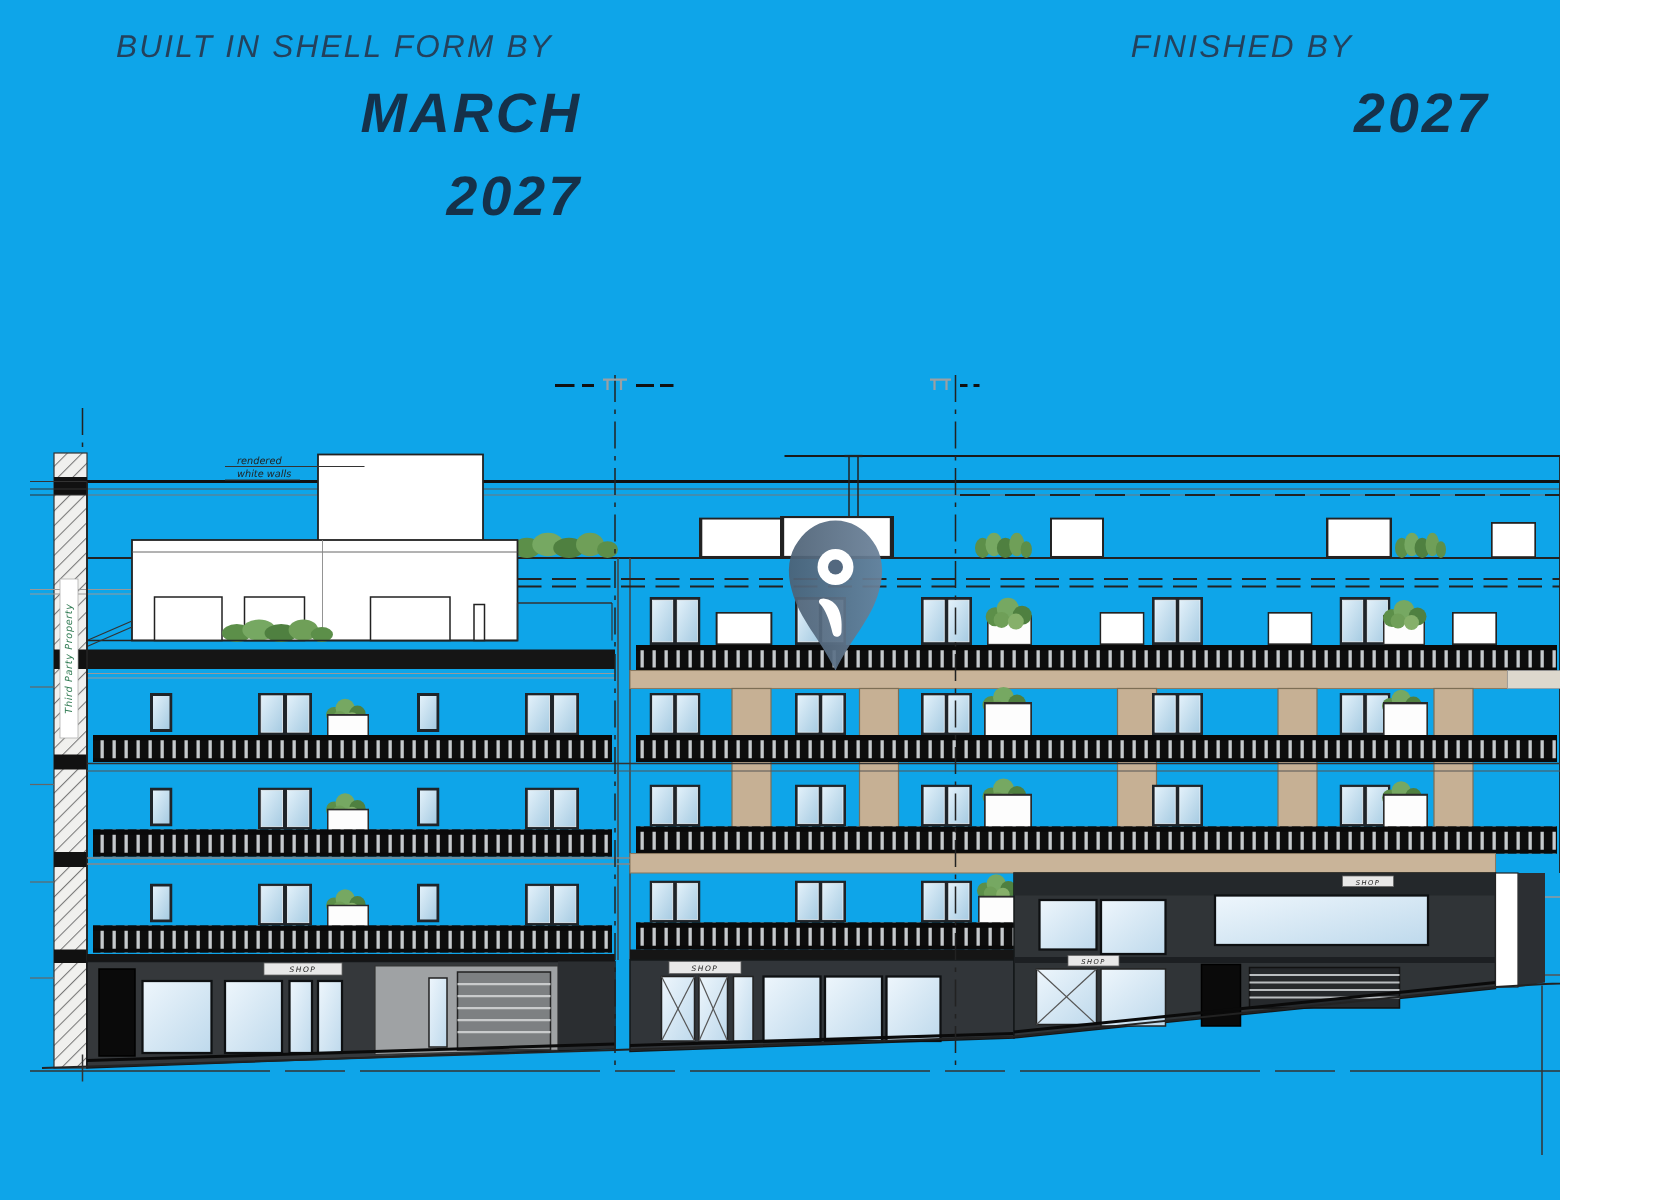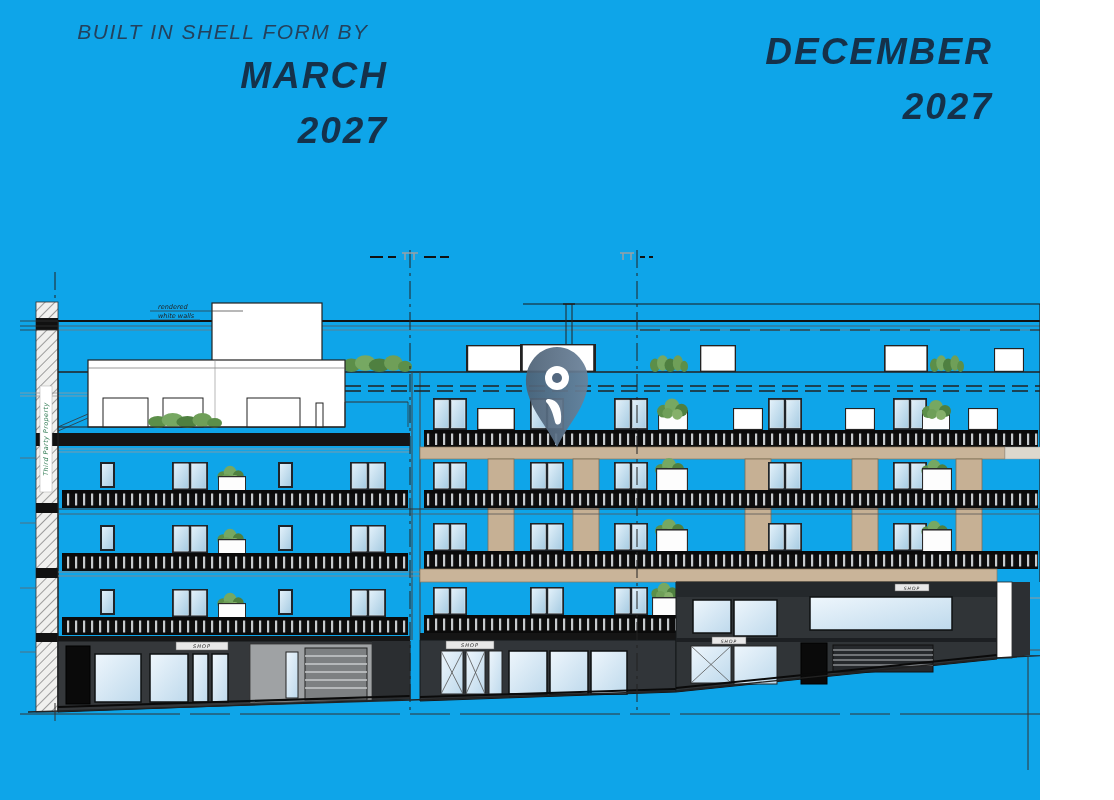--- a/index.html
+++ b/index.html
@@ -17,21 +17,21 @@
 
 <div class="canvas">
 
   <div class="hdr hdr-left">
     <div class="lbl">BUILT IN SHELL FORM BY</div>
     <div class="big">MARCH</div>
     <div class="big">2027</div>
   </div>
 
   <div class="hdr hdr-right">
-    <div class="big">DECEMBER</div>
+    <div class="lbl">FINISHED BY</div>
     <div class="big">2027</div>
   </div>
 
   <svg width="1114" height="800" viewBox="0 0 1114 800" style="position:absolute;left:0;top:0">
     <defs>
       <linearGradient id="wg" x1="0" y1="0" x2="1" y2="1">
         <stop offset="0" stop-color="#e3f1fa"></stop>
           <stop offset="1" stop-color="#a6cbe2"></stop>
       </linearGradient>
       <linearGradient id="sg" x1="0" y1="0" x2="1" y2="1">

